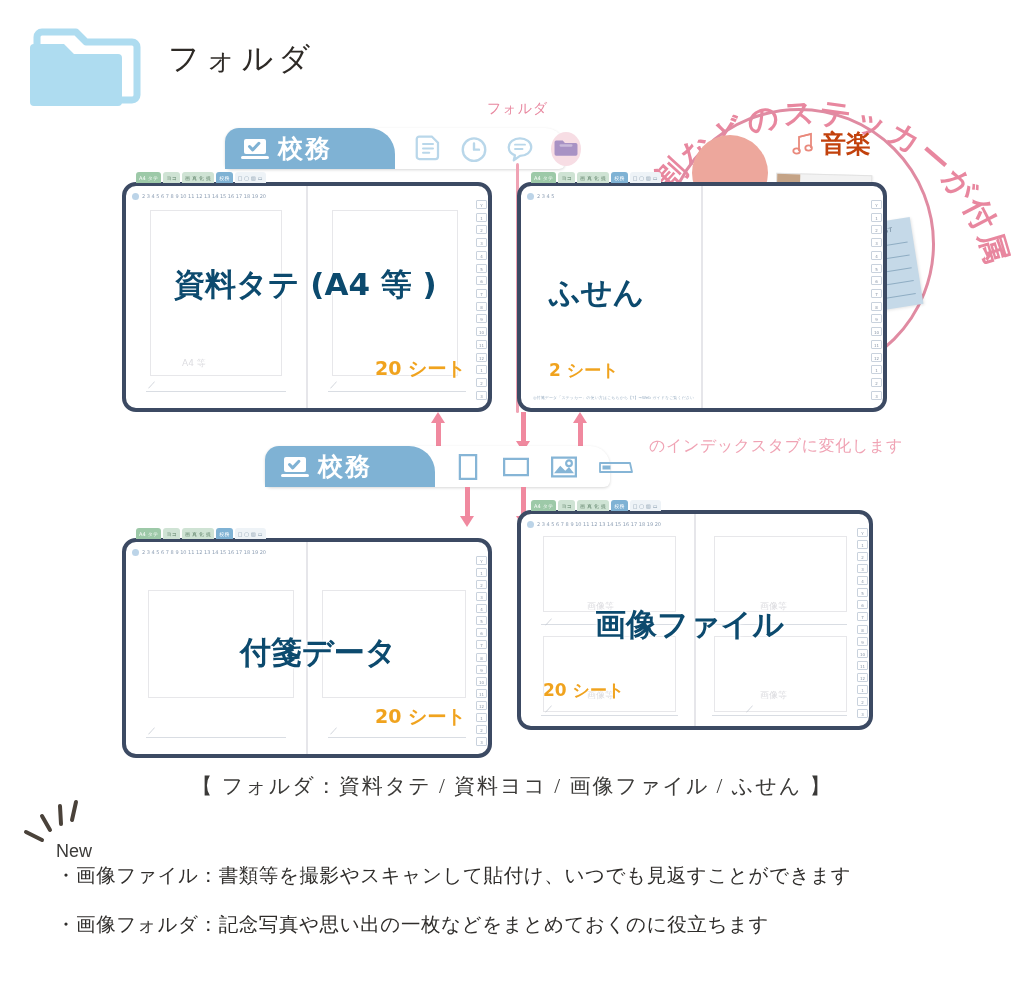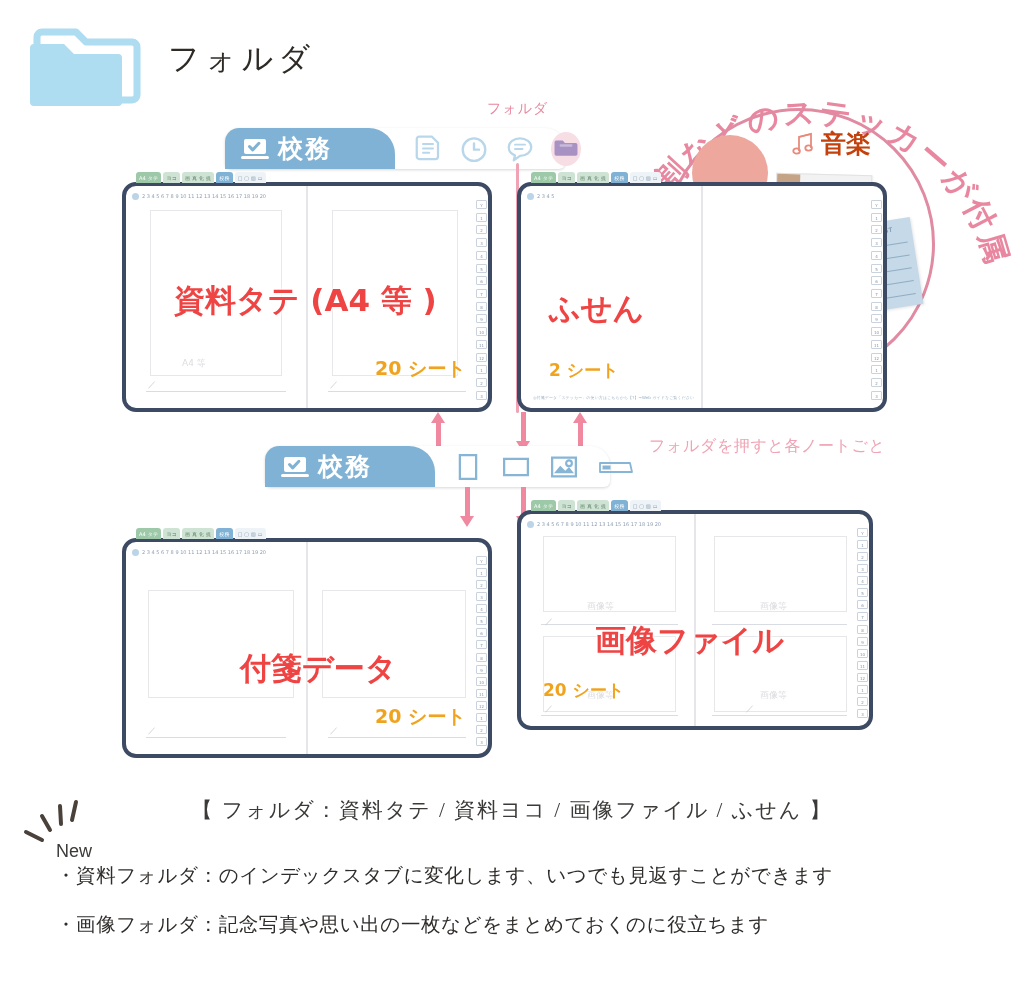--- a/index.html
+++ b/index.html
@@ -112,24 +112,23 @@
   }
   .ph-rule {
     position: absolute; height: 1px; background: #d9dde3;
   }
   .ph-slash {
     position: absolute; font-size: 8px; color: #c4c9d1;
     font-family: "DejaVu Sans", sans-serif;
   }
 
   .nb-caption {
-    position: absolute; color: #ef4444; font-weight: 700; z-index: 8;
+    position: absolute; color: #0c4a6e; font-weight: 700; z-index: 8;
     font-family: "DejaVu Sans", sans-serif; white-space: nowrap;
     text-shadow: 0 0 3px #fff, 0 0 3px #fff, 0 0 6px #fff;
-    margin-top: 16px;
   }
   .nb-sheets {
     position: absolute; color: #f0a31e; font-weight: 700; z-index: 8;
     font-family: "DejaVu Sans", sans-serif; white-space: nowrap;
     text-shadow: 0 0 3px #fff, 0 0 4px #fff;
   }
   .nb-fineprint {
     position: absolute; font-size: 4px; color: #9fb3c6; letter-spacing: .1px;
     font-family: "DejaVu Sans", sans-serif; white-space: nowrap;
   }
@@ -195,21 +194,20 @@
     color: #f0a3b4; font-size: 16px; line-height: 1.55; letter-spacing: .6px;
     font-family: "DejaVu Sans", sans-serif;
   }
   .side-note .l2 { padding-left: 11px; display: block; }
 
   
   .summary {
     position: absolute; left: 0; right: 0; top: 772px; text-align: center;
     font-size: 21px; color: #3b3a38; letter-spacing: 2px;
     font-family: "Liberation Serif", "DejaVu Serif", serif;
-    margin-top: 24px;
   }
   .new-burst { position: absolute; left: 14px; top: 798px; width: 80px; height: 56px; }
   .new-label {
     position: absolute; left: 56px; top: 841px; font-size: 18px; color: #3b3a38;
     font-family: "Liberation Sans", sans-serif;
   }
   .bullets {
     position: absolute; left: 56px; top: 862px; right: 26px;
     font-size: 19.5px; color: #2f2d2b; letter-spacing: .6px;
     font-family: "DejaVu Sans", sans-serif;
@@ -450,21 +448,21 @@
   <div class="arrow down" style="left:460px; top:487px; width:15px; height:40px;">
     <span class="head"></span>
       <span class="shaft"></span>
   </div>
   <div class="arrow down" style="left:516px; top:487px; width:15px; height:40px;">
     <span class="head"></span>
       <span class="shaft"></span>
   </div>
 
   <div class="side-note">
-    <span class="l2">フォルダを押すと各ノートごと</span>
+    <span class="l2">のインデックスタブに変化します</span>
   </div>
 
   <div class="nb" style="left:122px; top:528px; width:370px; height:230px;">
     <div class="nb-tabs">
       <span class="nb-tab g">A4 タテ</span>
       <span class="nb-tab gl">ヨコ</span>
       <span class="nb-tab gl">画 真 化 提</span>
       <span class="nb-tab b">校務</span>
       <span class="nb-tab w">□ ▢ ▨ ▭</span>
     </div>
@@ -573,17 +571,17 @@
     <g stroke="#4a423a" stroke-width="4" stroke-linecap="round">
       <line x1="62" y1="4" x2="58" y2="22"></line>
       <line x1="46" y1="8" x2="47" y2="26"></line>
       <line x1="28" y1="18" x2="36" y2="32"></line>
       <line x1="12" y1="34" x2="28" y2="42"></line>
     </g>
   </svg>
   <div class="new-label">New</div>
 
   <ul class="bullets">
-    <li>・資料フォルダ：のインデックスタブに変化します、いつでも見返すことができます</li>
+    <li>・画像ファイル：書類等を撮影やスキャンして貼付け、いつでも見返すことができます</li>
     <li>・画像フォルダ：記念写真や思い出の一枚などをまとめておくのに役立ちます</li>
   </ul>
 
 </div>
 
 </body></html>

